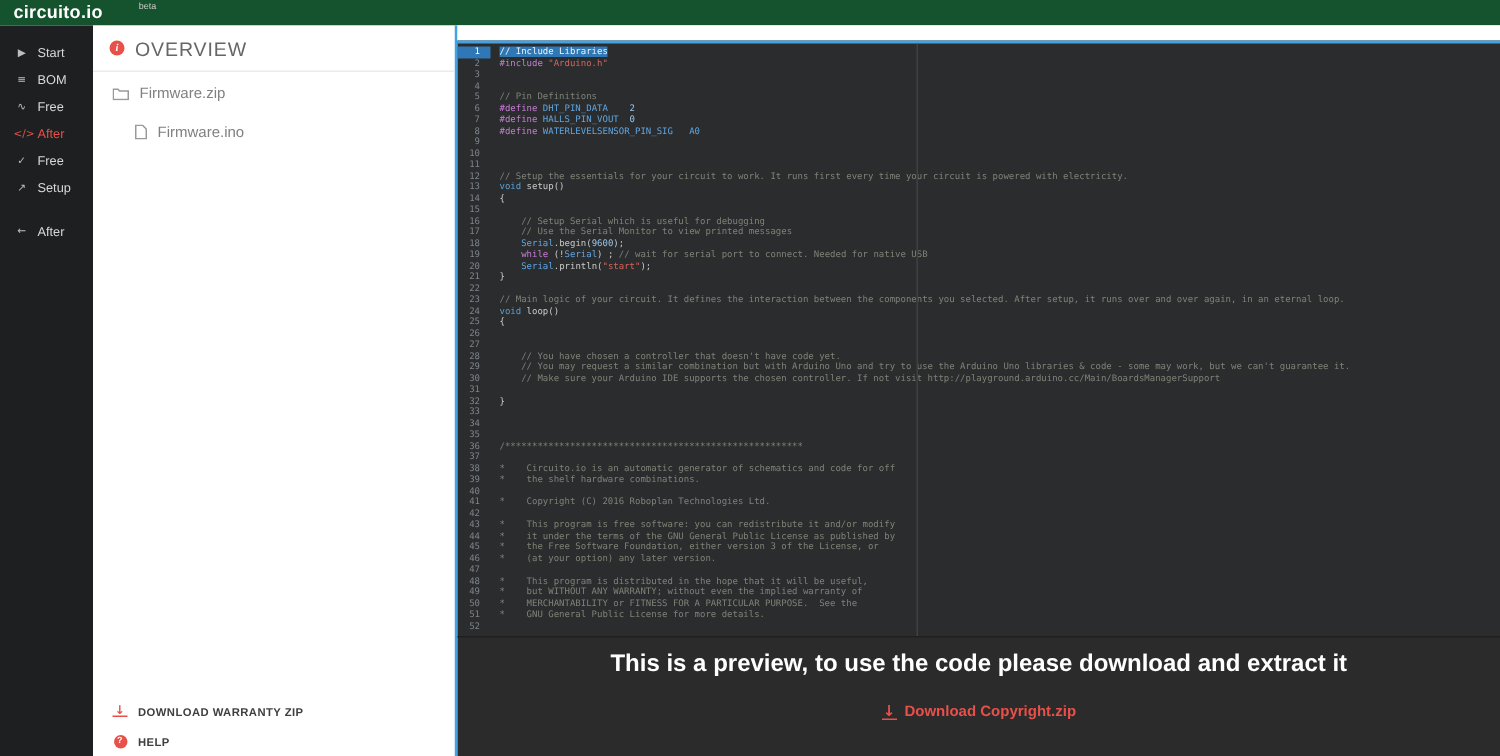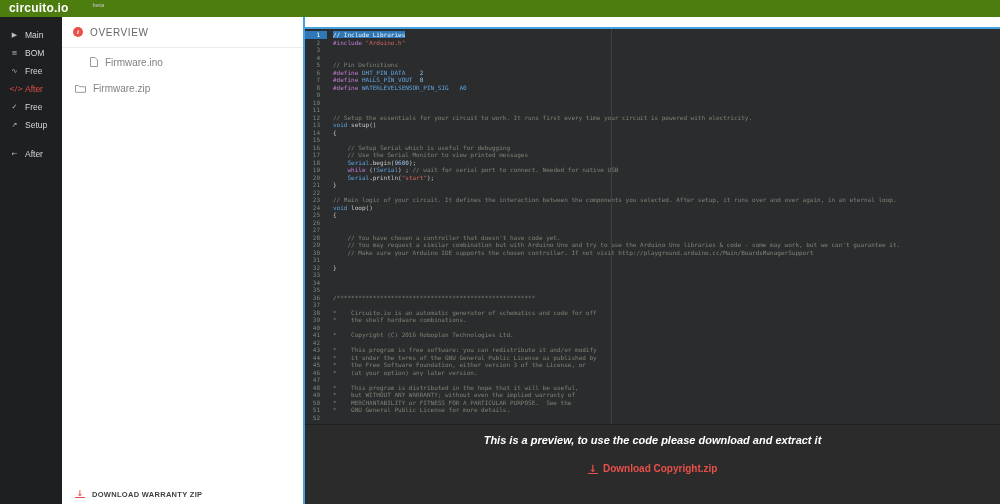--- a/index.html
+++ b/index.html
@@ -1,21 +1,21 @@
 <!DOCTYPE html>
 <html style="--accent: #e8504a; --blue: #45a2e0;"><head>
 <meta charset="utf-8">
 <style>
   * { margin:0; padding:0; box-sizing:border-box; }
   html,body { width:1000px; height:504px; overflow:hidden; background:#fff;
               font-family:"Liberation Sans", sans-serif; }
   :root { --accent:#e8504a; --blue:#45a2e0; }
 
   
-  .topbar { height:17px; background:#4d7c0f; display:flex; align-items:flex-end;
+  .topbar { height:17px; background:#14532d; display:flex; align-items:flex-end;
             padding-left:9px; color:#fff;gap:22px; }
   .logo { font-size:12px; font-weight:bold; letter-spacing:.2px; line-height:17px; cursor:pointer; }
   .beta { font-size:6px; color:#c9c9c9; margin-left:2px; align-self:flex-start; margin-top:2px; }
 
   .app { display:flex; height:487px; }
 
   
   .sidebar { width:62px; background:#1d1f21; padding-top:9px; flex:none;
              display:flex; flex-direction:column; }
   .side-item { height:18px; display:flex; align-items:center; gap:5px;
@@ -26,21 +26,21 @@
   .side-item.gap { margin-top:11px; }
 
   
   .filepanel { width:241px; background:#fff; position:relative; flex:none; }
   .overview-row { height:31px; display:flex; align-items:center; gap:7px;
                   padding-left:11px; border-bottom:1px solid #ebebeb; cursor:pointer; }
   .info-badge { width:10px; height:10px; border-radius:50%; background:var(--accent);
                 color:#fff; font-size:7px; font-weight:bold; font-style:italic;
                 display:flex; align-items:center; justify-content:center;
                 font-family:"Liberation Serif", serif; flex:none; }
-  .overview-label { font-size:10px; color:#666; letter-spacing:.6px; }
+  .overview-label { font-size:13px; color:#666; letter-spacing:.6px; }
   .tree { padding-top:1px; }
   .tree-row { height:26px; display:flex; align-items:center; gap:7px;
               padding-left:13px; font-size:10px; color:#808080; cursor:pointer; }
   .tree-row.indent { padding-left:28px; }
 
   .panel-actions { position:absolute; left:0; right:0; bottom:0; }
   .action-row { height:20px; display:flex; align-items:center; gap:7px;
                 padding-left:13px; font-size:7.5px; font-weight:bold; color:#3f3f3f;
                 letter-spacing:.3px; cursor:pointer; }
   .a-icon { width:10px; display:flex; align-items:center; justify-content:center; flex:none; }
@@ -72,39 +72,39 @@
   .kt  { color:#5b9fd6; }
   .kf  { color:#c77dd4; }
   .id  { color:#61a5e0; }
   .num { color:#9cc3e8; }
   .pl  { color:#c8c8c8; }
   .sel { background:#2f77b5; color:#eaf3fb; }
 
   
   .preview { flex:1; background:#2b2b2b; border-top:1px solid #202020;
              text-align:center; color:#fff; }
-  .preview-msg { font-size:11px; font-weight:bold; padding-top:9px;font-style:italic; }
+  .preview-msg { font-size:16px; font-weight:bold; padding-top:9px; }
   .download-link { display:inline-flex; align-items:center; gap:5px; margin-top:17px;
                    color:var(--accent); font-size:10px; font-weight:bold; cursor:pointer; }
   .download-link .dl-glyph { font-size:10px; line-height:9px; border-bottom-width:1.5px; }
 </style>
 </head>
 <body>
 
 <div class="topbar">
   <span class="logo">circuito.io</span>
   <span class="beta">beta</span>
 </div>
 
 <div class="app">
 
   <nav class="sidebar">
       <div class="side-item">
         <span class="s-icon">▶</span>
-        <span class="s-label">Main</span>
+        <span class="s-label">Start</span>
       </div>
       <div class="side-item">
         <span class="s-icon">≡</span>
         <span class="s-label">BOM</span>
       </div>
       <div class="side-item">
         <span class="s-icon">∿</span>
         <span class="s-label">Free</span>
       </div>
       <div class="side-item active">
@@ -124,43 +124,49 @@
         <span class="s-label">After</span>
       </div>
     </nav>
 
   <div class="filepanel">
     <div class="overview-row">
       <span class="info-badge">i</span>
       <span class="overview-label">OVERVIEW</span>
     </div>
     <div class="tree">
+        <div class="tree-row">
+          <span style="display: flex;">
+            <svg width="11" height="9" viewBox="0 0 11 9">
+              <path d="M0.5 1.5 h3.2 l1 1.2 h5.8 v5.6 h-10 z" fill="none" stroke="#9a9a9a" stroke-width="1"></path>
+            </svg>
+          </span>
+          <span class="t-label">Firmware.zip</span>
+        </div>
         <div class="tree-row indent">
           <span style="display: flex;">
             <svg width="8" height="10" viewBox="0 0 8 10">
               <path d="M0.5 0.5 h4.5 l2.5 2.5 v6.5 h-7 z" fill="none" stroke="#9a9a9a" stroke-width="1"></path>
             </svg>
           </span>
           <span class="t-label">Firmware.ino</span>
         </div>
-        <div class="tree-row">
-          <span style="display: flex;">
-            <svg width="11" height="9" viewBox="0 0 11 9">
-              <path d="M0.5 1.5 h3.2 l1 1.2 h5.8 v5.6 h-10 z" fill="none" stroke="#9a9a9a" stroke-width="1"></path>
-            </svg>
-          </span>
-          <span class="t-label">Firmware.zip</span>
-        </div>
       </div>
     <div class="panel-actions">
         <div class="action-row">
           <span class="a-icon">
             <span class="dl-glyph">↓</span>
           </span>
           <span class="a-label">DOWNLOAD WARRANTY ZIP</span>
+        </div>
+        <div class="action-row">
+          <span class="a-icon">
+            <span class="help-circle">?</span>
+          </span>
+          <span class="a-label">HELP</span>
         </div>
       </div>
   </div>
 
   <div class="editor-wrap">
     <div class="editor-gap"></div>
     <div class="editor">
       <div>
           <div class="cl">
             <span class="ln act">1</span>

